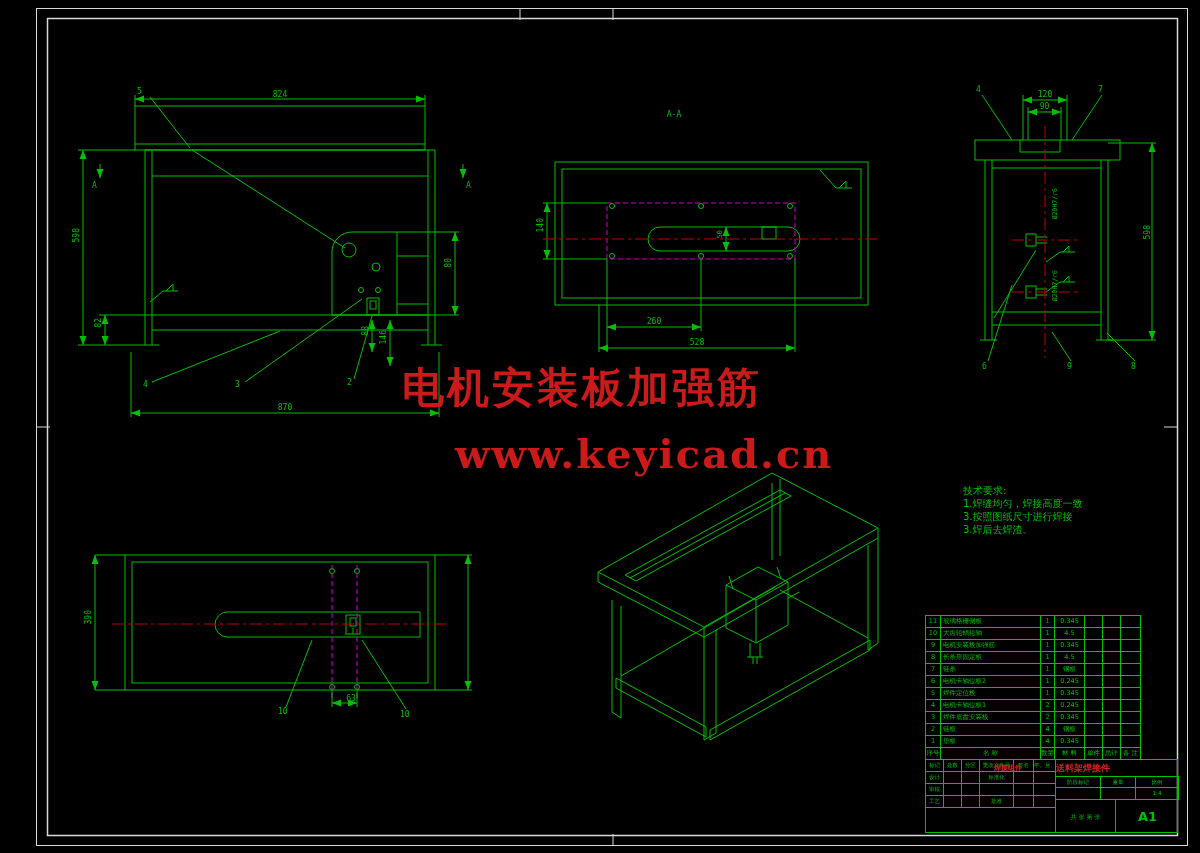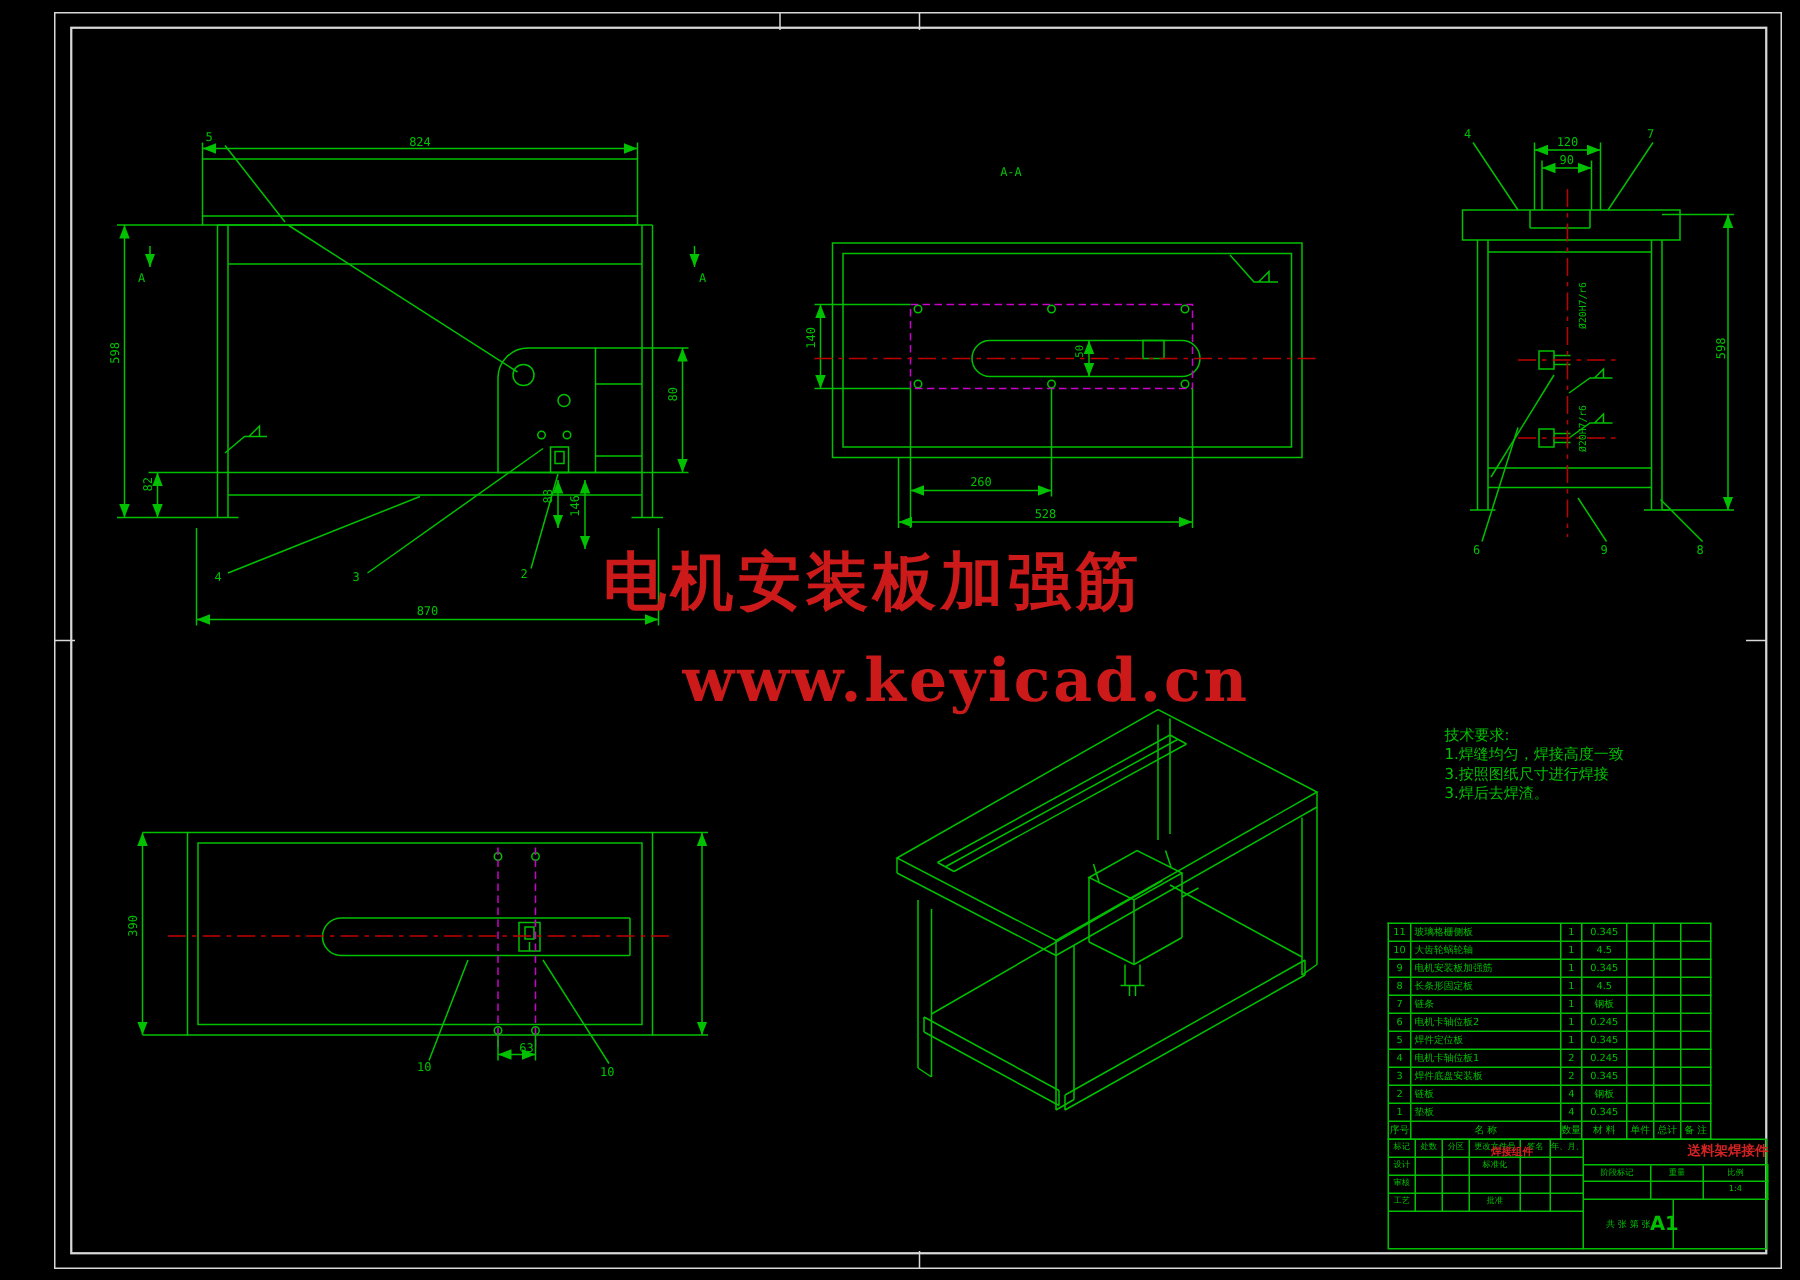--- a/index.html
+++ b/index.html
@@ -17,25 +17,25 @@
 .wm2{position:absolute;color:var(--wm,#cc1a1a);font:bold 40px "DejaVu Serif",serif;letter-spacing:2px;white-space:nowrap}
 .tech{position:absolute;color:var(--g,#00c000);font:10px "DejaVu Sans",sans-serif;line-height:13px}
 .plist{position:absolute;left:925px;top:615px;width:216px;border-left:1px solid var(--g,#00c000);border-top:1px solid var(--g,#00c000)}
 .prow{display:grid;grid-template-columns:15px 100px 14px 30px 18px 18px 1fr;height:12px}
 .pc{border-right:1px solid var(--g,#00c000);border-bottom:1px solid var(--g,#00c000);color:var(--g,#00c000);font-size:6.5px;line-height:11px;overflow:hidden;white-space:nowrap;text-align:center}
 .pname{text-align:left;padding-left:2px}
 .tblock{position:absolute;left:925px;top:759px;width:253px;height:74px;border:1px solid var(--g,#00c000)}
 .tc{border-right:1px solid var(--g,#00c000);border-bottom:1px solid var(--g,#00c000);color:var(--g,#00c000);font-size:5.5px;line-height:11px;text-align:center;overflow:hidden;white-space:nowrap}
 .tb-left{position:absolute;left:0;top:0;width:130px;display:grid;grid-template-columns:18px 18px 18px 34px 20px 22px;grid-auto-rows:12px}
 .tb-pad{position:absolute;left:0;top:48px;width:130px;height:25px;border-right:1px solid var(--g,#00c000)}
-.tb-title{position:absolute;left:130px;top:0;width:123px;height:17px;color:#d22222;font:bold 9px "DejaVu Sans",sans-serif;text-align:right;line-height:17px;border-bottom:1px solid var(--g,#00c000)}
+.tb-title{position:absolute;left:130px;top:0;width:123px;height:17px;color:#d22222;font:bold 9px "DejaVu Sans",sans-serif;text-align:left;line-height:17px;border-bottom:1px solid var(--g,#00c000)}
 .tb-stage{position:absolute;left:130px;top:17px;width:123px;height:11px;display:grid;grid-template-columns:45px 35px 43px}
 .tb-vals{position:absolute;left:130px;top:28px;width:123px;height:12px;display:grid;grid-template-columns:45px 35px 43px}
 .tb-sheet{position:absolute;left:130px;top:40px;width:60px;height:33px;border-right:1px solid var(--g,#00c000);color:var(--g,#00c000);font-size:6px;text-align:center;line-height:33px}
-.tb-size{position:absolute;left:174px;top:40px;width:63px;height:33px;color:var(--g,#00c000);font:bold 13px "DejaVu Sans",sans-serif;text-align:left;line-height:33px}
+.tb-size{position:absolute;left:190px;top:40px;width:63px;height:33px;color:var(--g,#00c000);font:bold 13px "DejaVu Sans",sans-serif;text-align:center;line-height:33px}
 .tb-mat{position:absolute;left:68px;top:3px;color:#d22222;font:bold 7px "DejaVu Sans",sans-serif;white-space:nowrap}
 </style>
 </head>
 <body>
 
 <svg id="lines" width="1200" height="853">
   <defs>
     <marker id="ae" markerWidth="10" markerHeight="8" refX="9" refY="4" orient="auto-start-reverse">
         <path d="M0,0.5 L9,4 L0,7.5 Z"></path>
       </marker>

